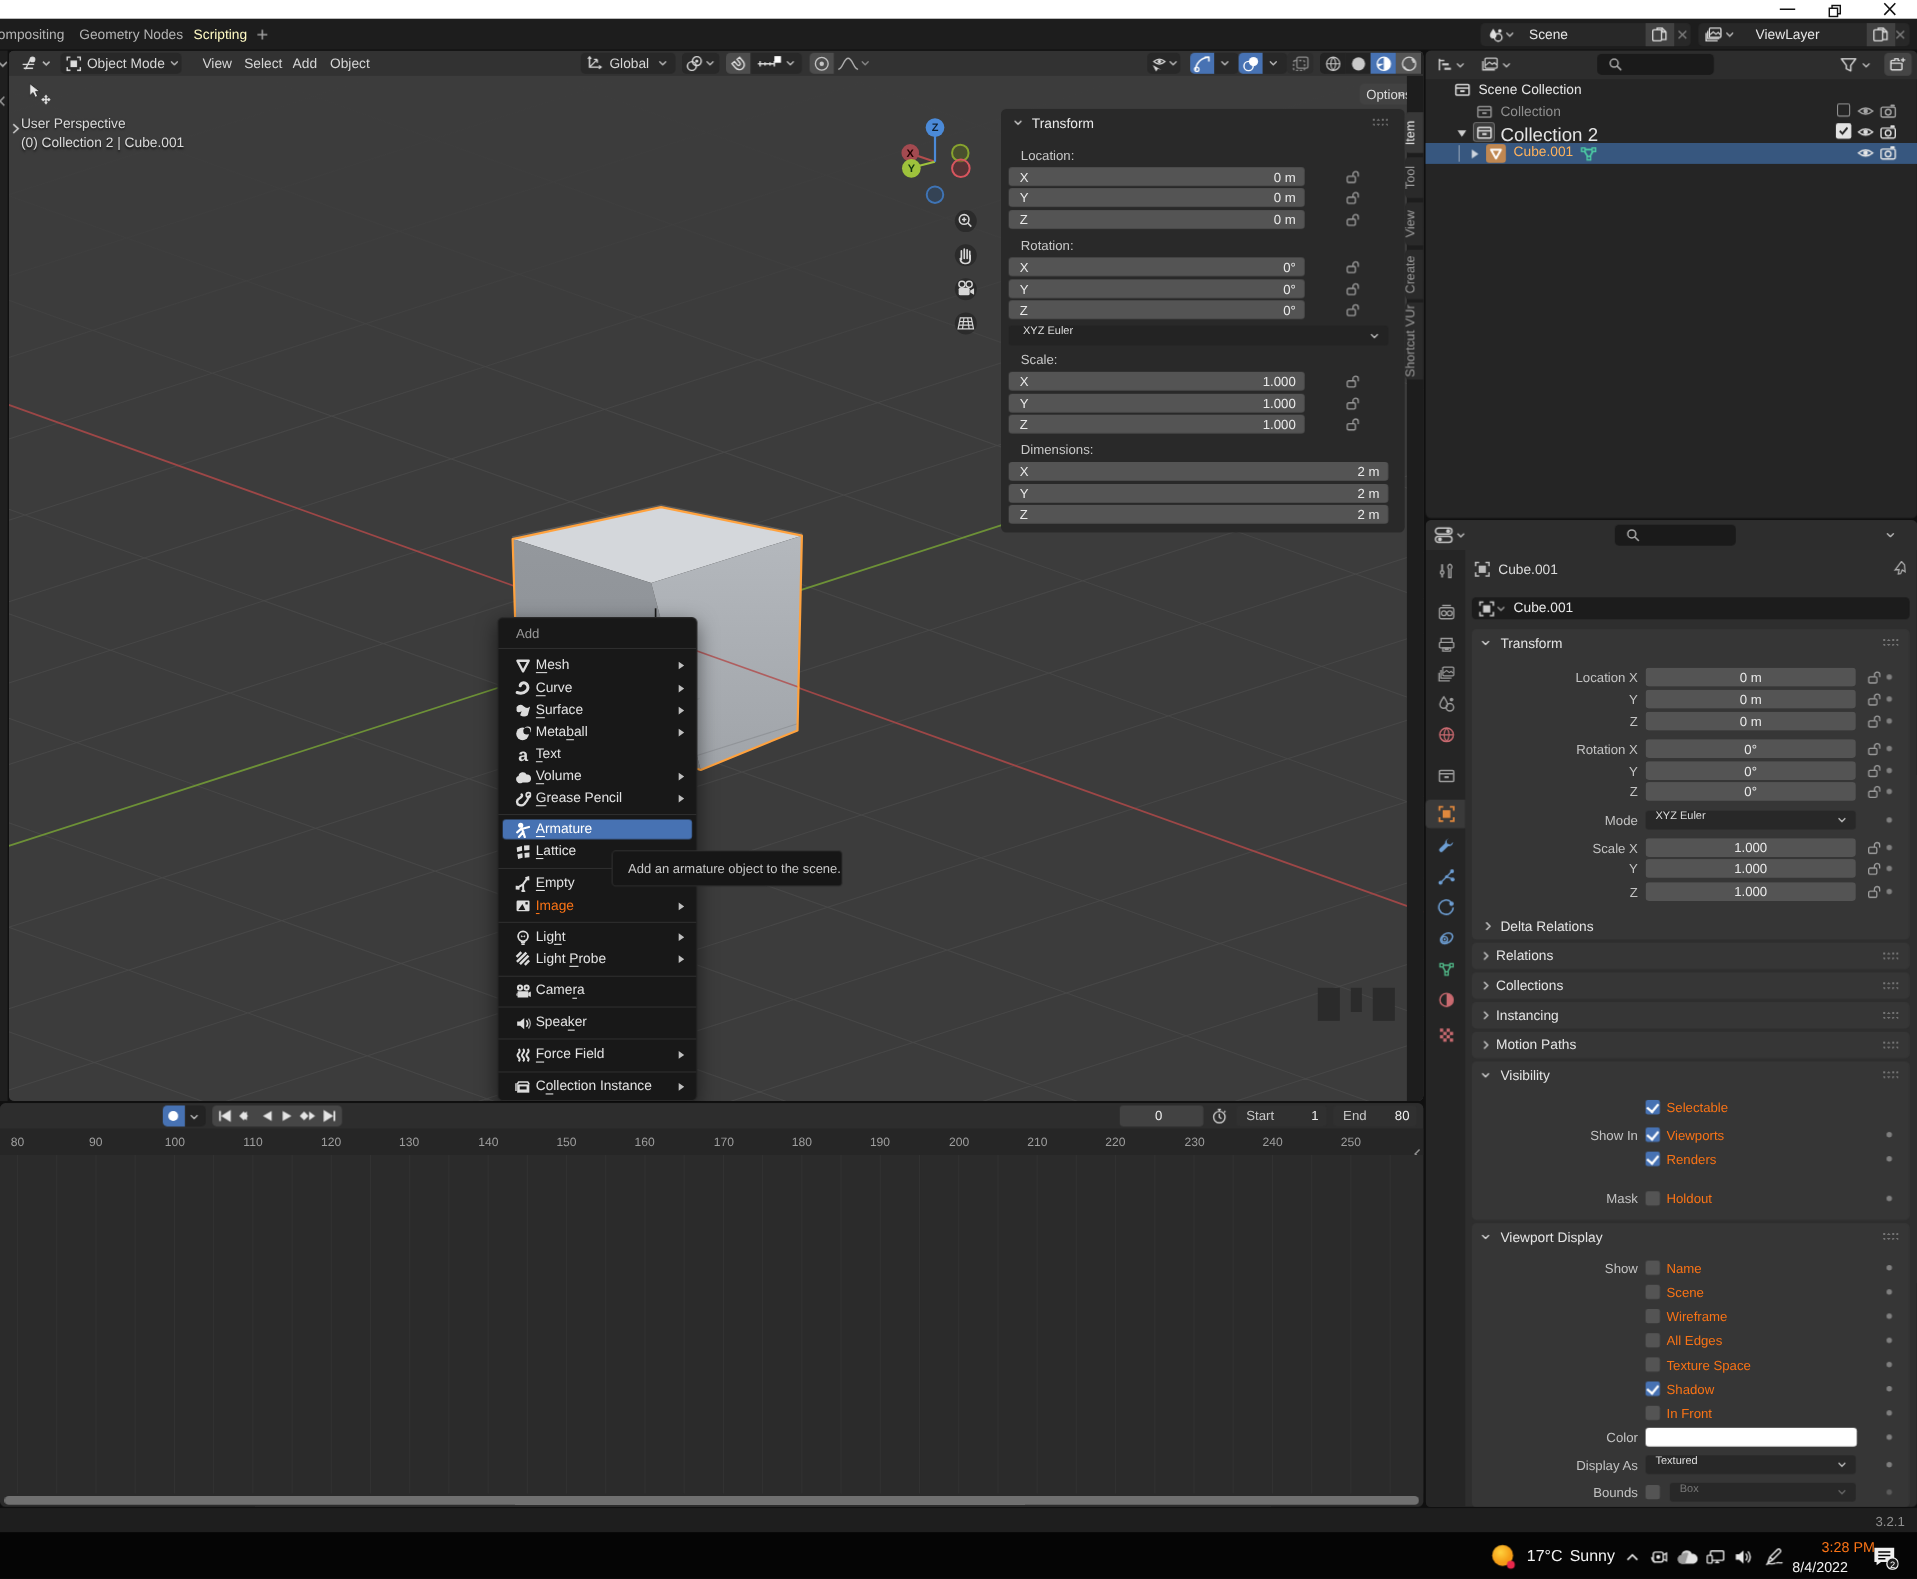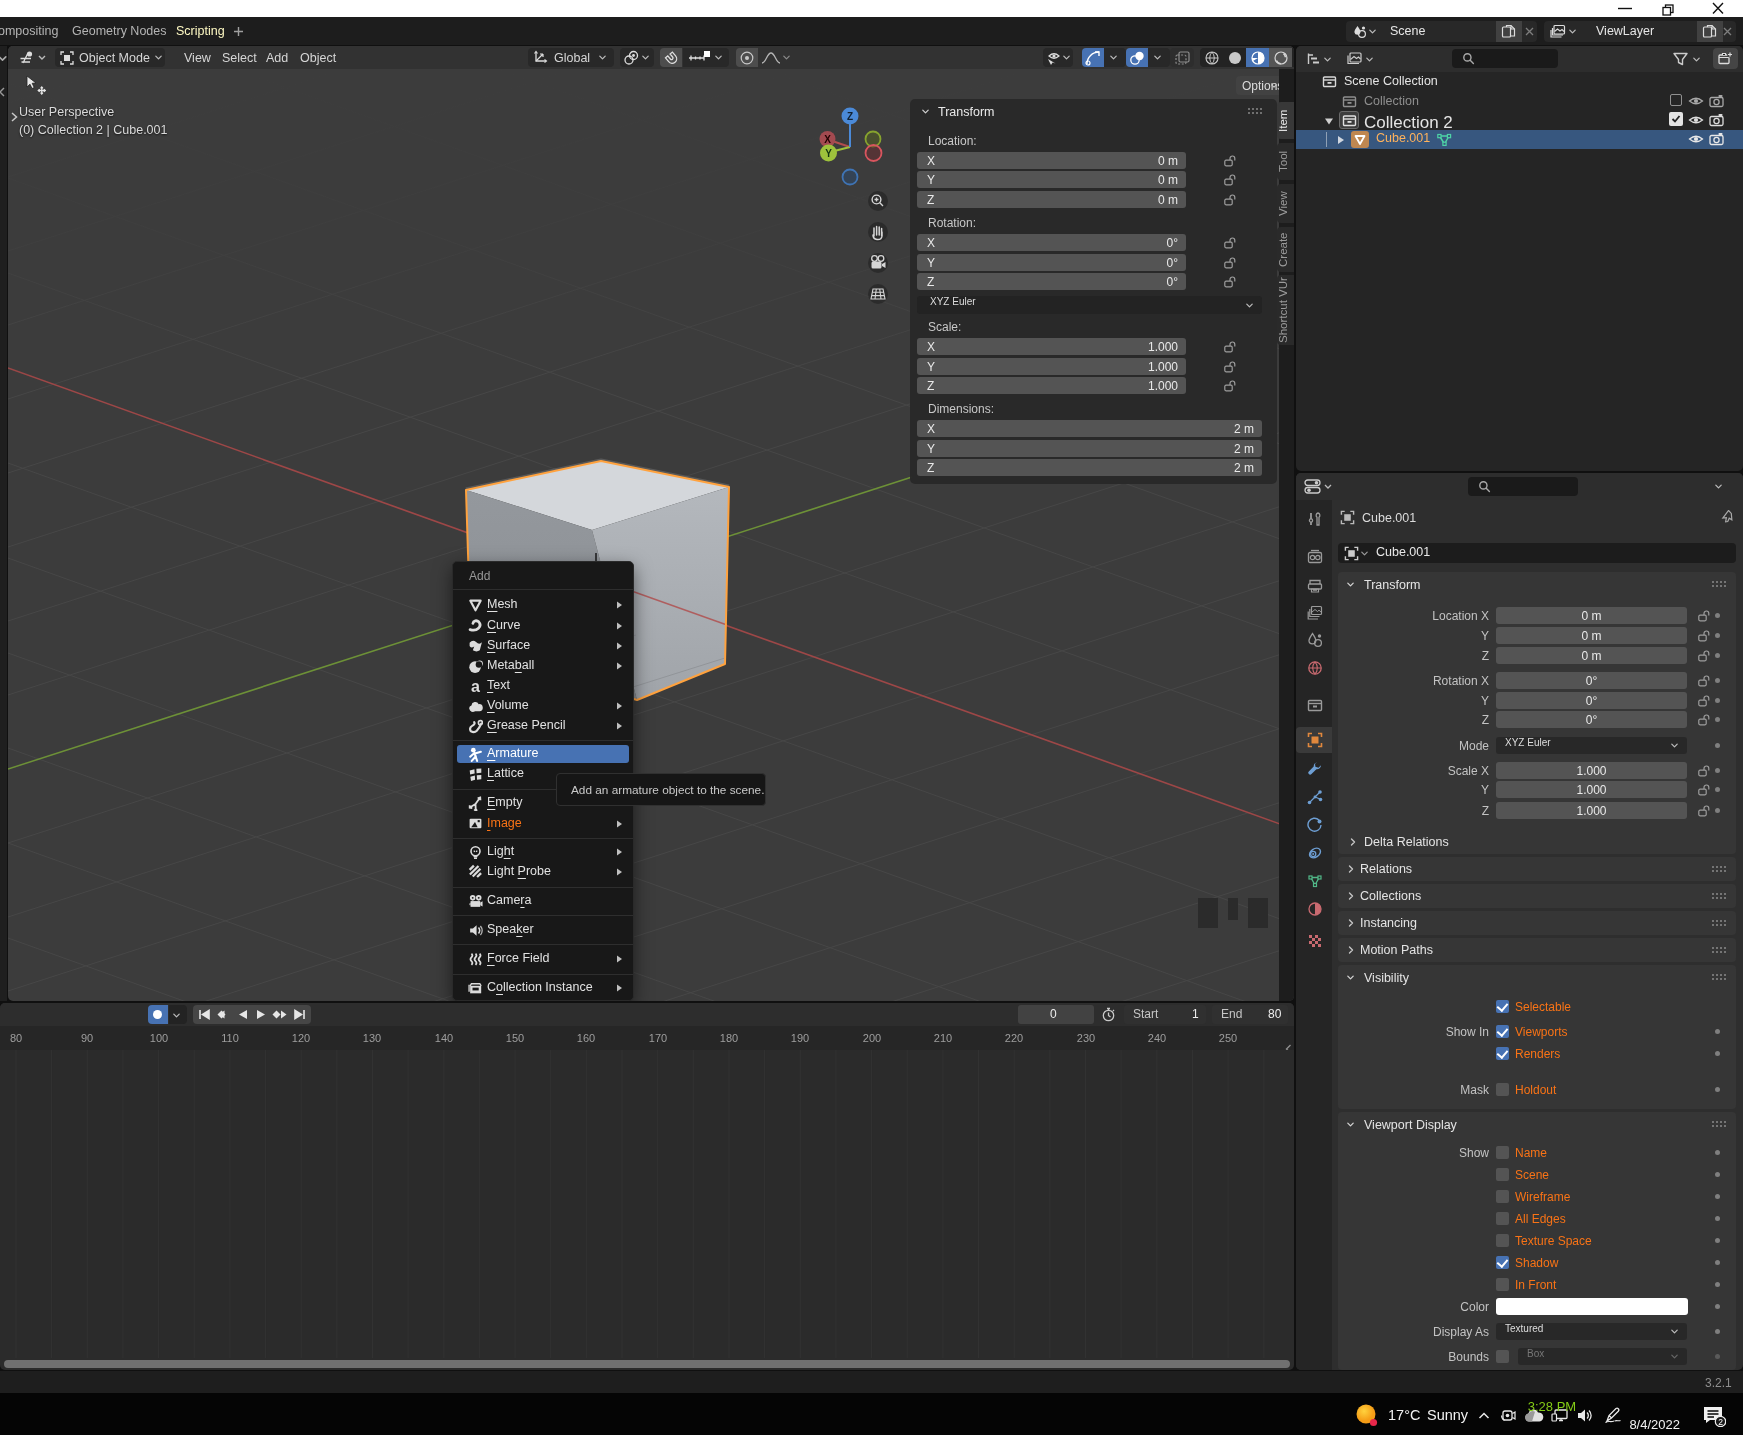--- a/index.html
+++ b/index.html
@@ -1051,20 +1051,20 @@
       <rect x="1" y="7" width="4.5" height="7" rx="0.8" fill="#050505" stroke="#e8e8e8" stroke-width="1.2"></rect>
     </svg>
 <svg class="abs" style="left:1576px;top:1407px" width="18" height="17" viewBox="0 0 18 17">
       <path d="M2 6 H5 L9 2.5 V14.5 L5 11 H2 Z" fill="#e8e8e8"></path>
       <path d="M11 5.5 A4 4 0 0 1 11 11.5 M13 3.5 A7 7 0 0 1 13 13.5" fill="none" stroke="#e8e8e8" stroke-width="1.3"></path>
     </svg>
 <svg class="abs" style="left:1604px;top:1407px" width="18" height="17" viewBox="0 0 18 17">
       <path d="M3 14 L5 8.5 L12 1.5 A1.8 1.8 0 0 1 14.5 4 L7.5 11 Z M5 8.5 L7.5 11" fill="none" stroke="#e8e8e8" stroke-width="1.3"></path>
       <path d="M1.5 15.5 C4 13.5 7 15.5 10 14 M10.5 14 C13 12.8 14.5 14.5 16.5 13.5" fill="none" stroke="#e8e8e8" stroke-width="1.1"></path>
     </svg>
-<div class="abs" style="left:1512px;top:1399px;width:80px;text-align:center;color:#84cc16;font-size:13px">3:28 PM</div>
+<div class="abs" style="left:1656px;top:1399px;width:80px;text-align:left;color:#f97316;font-size:13px">3:28 PM</div>
 <div class="abs" style="left:1600px;top:1417px;width:80px;text-align:right;color:#f2f2f2;font-size:13px">8/4/2022</div>
 <svg class="abs" style="left:1702px;top:1405px" width="24" height="22" viewBox="0 0 24 22">
       <path d="M2 2 H20 V15 H8 L4 18 V15 H2 Z" fill="#f0f0f0"></path>
       <path d="M5.5 6 H16.5 M5.5 9 H16.5 M5.5 12 H12" stroke="#050505" stroke-width="1.4"></path>
       <circle cx="18.5" cy="16.5" r="5.2" fill="#1a1a1a" stroke="#f0f0f0" stroke-width="1.2"></circle>
       <text x="18.5" y="20" font-size="8.5" fill="#fff" text-anchor="middle" font-family="Liberation Sans">2</text>
     </svg>
 </div>
 </body></html>

